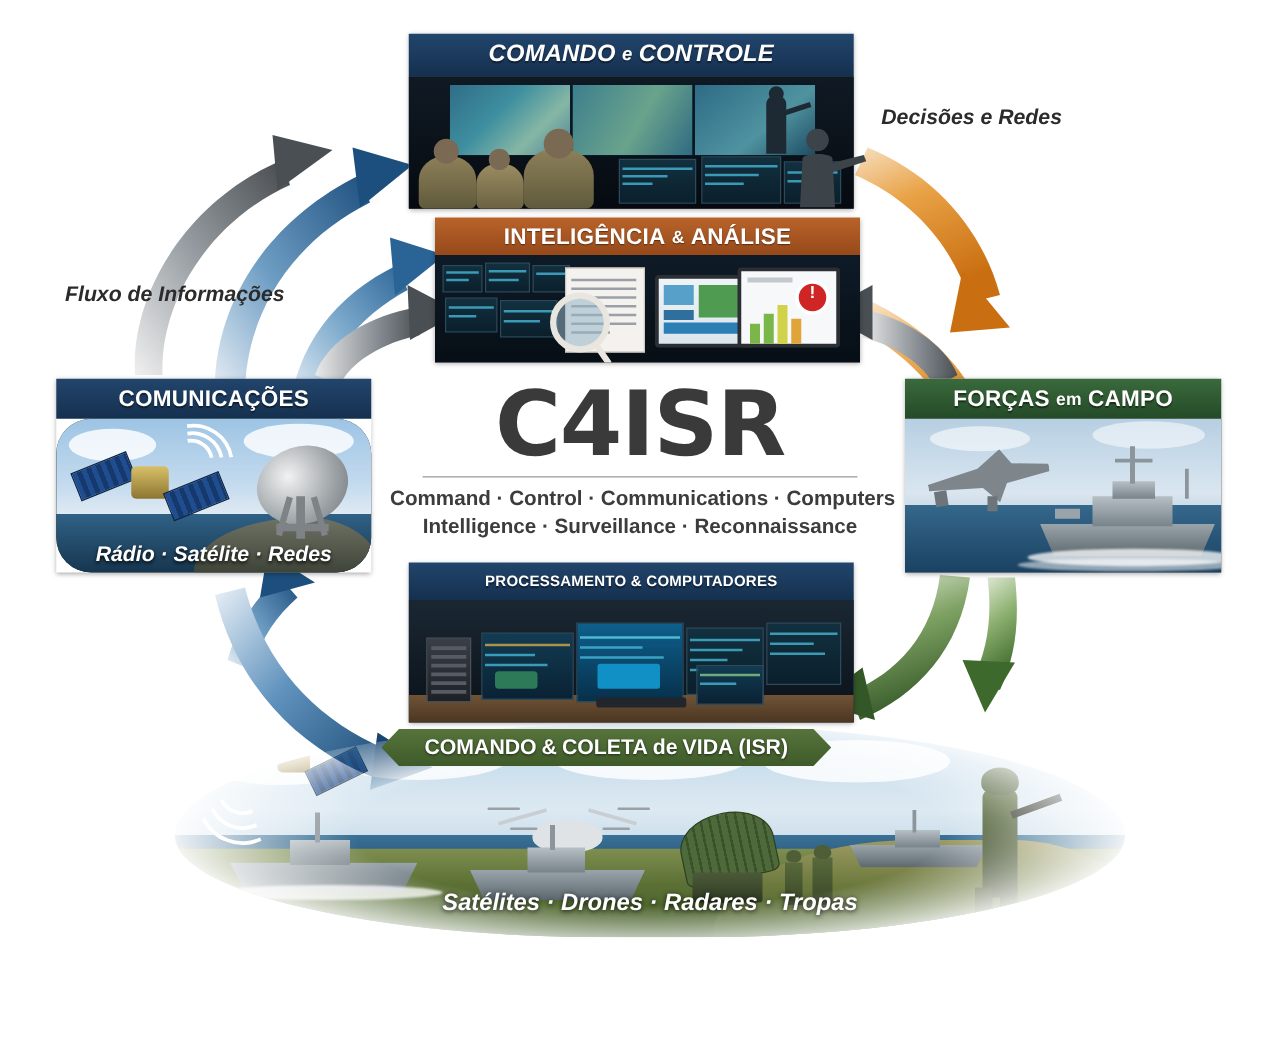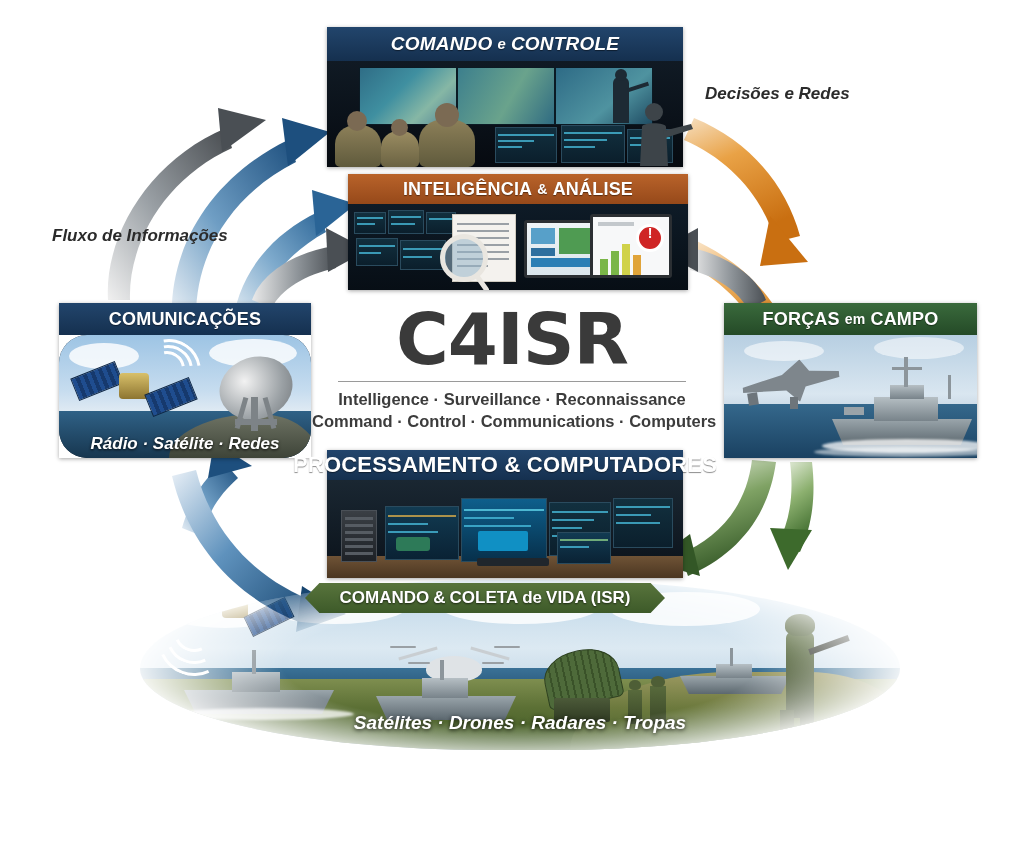--- a/index.html
+++ b/index.html
@@ -362,25 +362,25 @@
         <div class="barlet" style="left:43px;width:8px;height:20px;background:#e0a43a;"></div>
         <div style="position:absolute;left:8px;top:8px;width:36px;height:4px;background:#c3c8cc;"></div>
         <div class="alertdot" style="right:8px;top:10px;width:22px;height:22px;"></div>
       </div>
     </div>
   </div>
 
   <div id="centerblock">
     <div id="c4isr">C4ISR</div>
     <div id="c4rule"></div>
+    <div class="c4line">Command · Control · Communications · Computers</div>
     <div class="c4line">Intelligence · Surveillance · Reconnaissance</div>
-    <div class="c4line">Command · Control · Communications · Computers</div>
-  </div>
-
-  <div class="panel" style="left:45px;top:303px;width:252px;height:155px;margin-left:14px;">
+  </div>
+
+  <div class="panel" style="left:45px;top:303px;width:252px;height:155px;">
     <div class="bar" style="height:32px;font-size:18px;background:linear-gradient(#22456c,#15304f);">
       <span>COMUNICAÇÕES</span>
     </div>
     <div class="photo" style="height:123px;border-radius:28px;">
       <div class="sky"></div>
       <div class="cloudpuff" style="left:10px;top:8px;width:70px;height:26px;"></div>
       <div class="cloudpuff" style="left:150px;top:4px;width:88px;height:28px;"></div>
       <div style="position:absolute;left:110px;bottom:0;width:150px;height:44px;
                   background:linear-gradient(#6e7364,#3e4438);border-radius:60% 40% 0 0 / 100% 100% 0 0;"></div>
 
@@ -421,21 +421,21 @@
       <div class="mast" style="left:180px;top:22px;width:4px;height:30px;"></div>
       <div class="mast" style="left:168px;top:32px;width:30px;height:3px;"></div>
       <div class="mast" style="left:224px;top:40px;width:3px;height:24px;"></div>
       <div class="mast" style="left:120px;top:72px;width:20px;height:8px;background:#9aa3a9;"></div>
       <div class="wake" style="left:98px;top:104px;width:170px;height:14px;"></div>
       <div class="wake" style="left:90px;top:112px;width:180px;height:10px;opacity:.7;"></div>
     </div>
   </div>
 
   <div class="panel" style="left:327px;top:450px;width:356px;height:128px;">
-    <div class="bar" style="height:30px;font-size:22px;background:linear-gradient(#22456c,#15304f);">
+    <div class="bar" style="height:30px;font-size:12px;background:linear-gradient(#22456c,#15304f);">
       <span>PROCESSAMENTO &amp; COMPUTADORES</span>
     </div>
     <div class="photo" style="height:98px;">
       <div class="srvroom"></div>
       <div class="desk" style="left:0;right:0;bottom:0;height:22px;"></div>
 
       <div class="tower" style="left:14px;top:30px;width:34px;height:50px;">
         <i style="top:6px;"></i>
           <i style="top:13px;"></i>
           <i style="top:20px;"></i>

